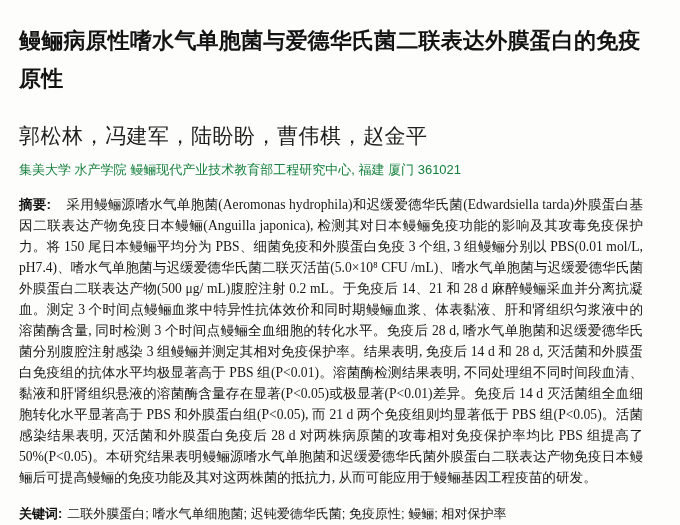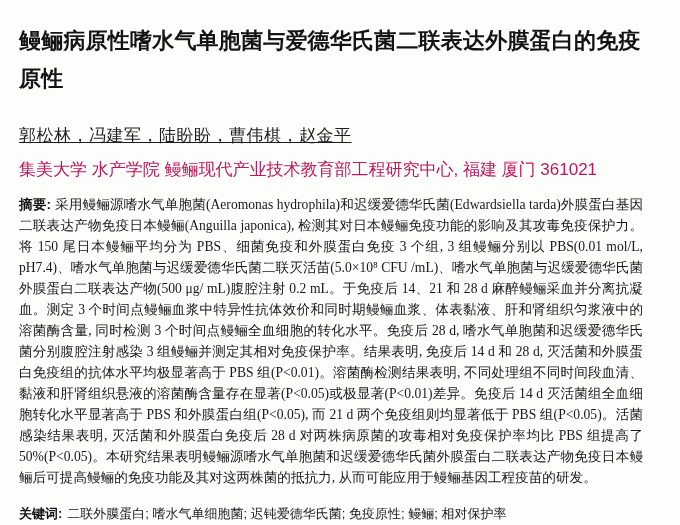--- a/index.html
+++ b/index.html
@@ -23,48 +23,47 @@
     font-family: "Liberation Sans", sans-serif;
     font-weight: 700;
     font-size: 22px;
     line-height: 38px;
     letter-spacing: 0.2px;
     color: #141414;
     width: 622px;
     margin: 0 0 26px 0;
   }
   .authors {
-    font-size: 17px;
+    font-size: 21px;
     line-height: 24px;
     color: #1e1e1e;
     margin: 14px 0 13px 0;
     letter-spacing: 0.5px;
-    text-decoration: underline;
   }
   .affiliation {
     font-family: "Liberation Sans", sans-serif;
-    font-size: 17px;
+    font-size: 13px;
     line-height: 18px;
-    color: #be185d;
+    color: #15803d;
     margin: 0 0 15px 0;
   }
   .abstract {
     font-size: 13.6px;
     line-height: 21px;
     text-align: justify;
     width: 624px;
     margin: 0 0 16px 0;
     color: #181818;
   }
   .label {
     font-family: "Liberation Sans", sans-serif;
     font-weight: 700;
     color: #121212;
   }
-  .abstract .label { margin-right: 4px; }
+  .abstract .label { margin-right: 15px; }
   .italic { }
   .keywords {
     font-family: "Liberation Sans", sans-serif;
     font-size: 13px;
     line-height: 20px;
     margin: 0 0 6px 0;
     color: #181818;
   }
   .keywords .kw-text { margin-left: 5px; font-weight: 400; }
 </style>

